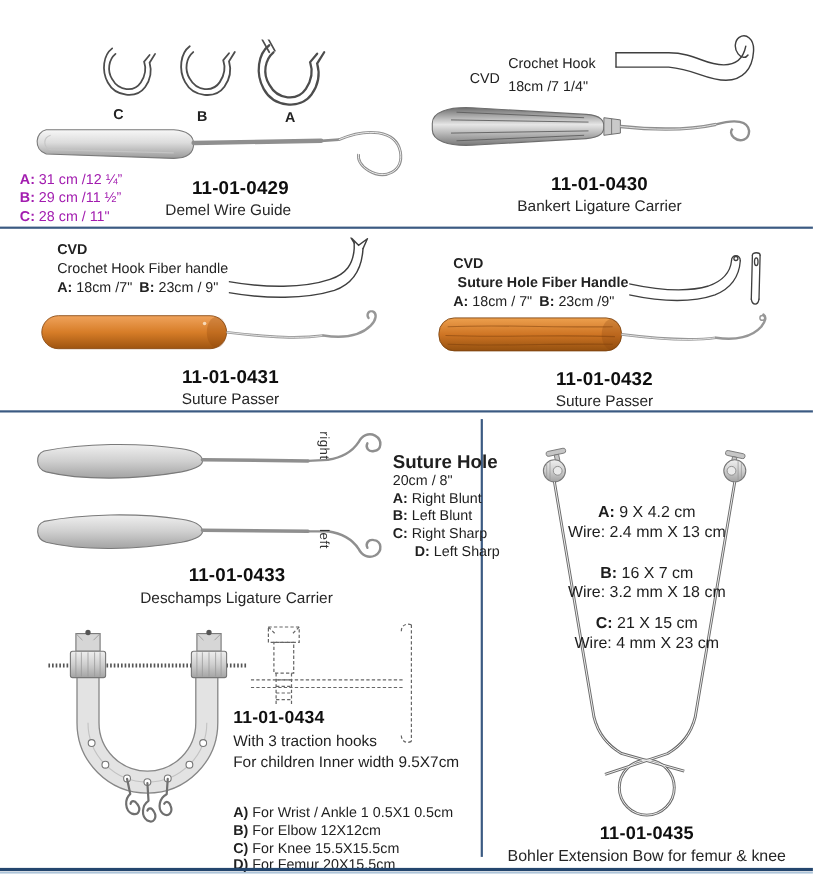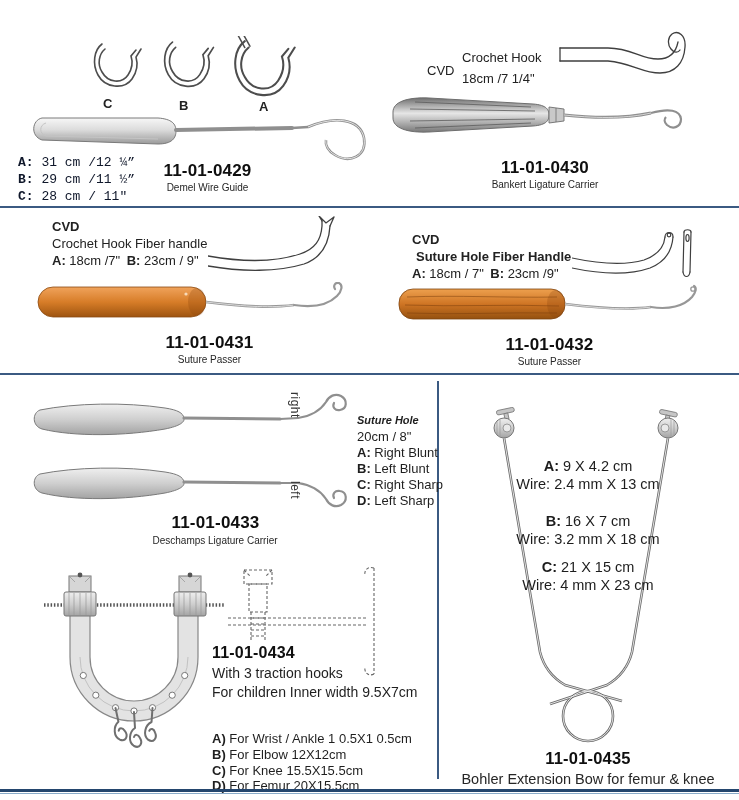--- a/index.html
+++ b/index.html
@@ -1,22 +1,22 @@
 <!DOCTYPE html>
 <html><head>
 <meta charset="utf-8">
 <style>
   html,body{margin:0;padding:0;background:#fff;}
   .page{position:relative;width:739px;height:800px;background:#fff;overflow:hidden;
         font-family:"Liberation Sans",sans-serif;color:#1c1c1c;}
   .abs{position:absolute;}
   .code{font-weight:bold;font-size:17px;text-align:center;color:#0f0f0f;letter-spacing:.2px;}
   .code.sm{font-size:16px;text-align:left;}
-  .pname{font-size:10px;text-align:center;color:#262626;}
-  .spec{font-size:13px;line-height:17px;color:#0f172a;white-space:nowrap;font-family:Liberation Mono, monospace;}
+  .pname{font-size:14px;text-align:center;color:#262626;}
+  .spec{font-size:13px;line-height:17px;color:#a21caf;white-space:nowrap;}
   .spec b{font-weight:bold;}
   .tiny{font-size:12.5px;line-height:16px;white-space:nowrap;color:#222;}
   .hook-label{font-weight:bold;font-size:13px;color:#222;}
   .vlabel{writing-mode:vertical-rl;font-size:12px;color:#333;letter-spacing:.5px;}
   .desc{font-size:14px;line-height:18.5px;color:#1f1f1f;white-space:nowrap;}
   .opt{font-size:13px;line-height:15.8px;color:#1f1f1f;white-space:nowrap;}
   .opt b,.desc b{font-weight:bold;}
   .ctext{font-size:14.5px;line-height:18px;text-align:center;color:#1d1d1d;white-space:nowrap;}
   .divider{position:absolute;background:#3b5a82;}
   svg{display:block;}
@@ -61,21 +61,21 @@
     <path d="M 262 22 L 278 21" stroke="#8f8f8f" stroke-width="2.5" stroke-linecap="round" fill="none"></path>
     <path d="M 278 21 C 304 10 330 12 334 32 C 337 50 320 58 305 49 C 298 45 295 39 296 34" fill="none" stroke="#8f8f8f" stroke-width="2.6"></path>
     <path d="M 278 21 C 304 10 330 12 334 32 C 337 50 320 58 305 49 C 298 45 295 39 296 34" fill="none" stroke="#ededed" stroke-width=".9"></path>
   </svg>
 
   <div class="abs spec" style="left:18px;top:154px;">
     <div><b>A:</b><span> 31 cm /12 ¼”</span></div>
     <div><b>B:</b><span> 29 cm /11 ½”</span></div>
     <div><b>C:</b><span> 28 cm / 11"</span></div>
   </div>
-  <div class="abs code" style="left:115px;top:161px;width:185px;">11-01-0429</div>
+  <div class="abs code" style="left:126px;top:161px;width:185px;">11-01-0429</div>
   <div class="abs pname" style="left:100px;top:182px;width:215px;">Demel Wire Guide</div>
 
   <span class="abs tiny" style="left:427px;top:63px;font-size:13px;">CVD</span>
   <span class="abs tiny" style="left:462px;top:50px;font-size:13px;">Crochet Hook</span>
   <span class="abs tiny" style="left:462px;top:71px;font-size:13px;">18cm /7 1/4"</span>
 
   <svg class="abs" style="left:558px;top:30px;" width="138" height="58" viewBox="0 0 138 58">
     <g fill="none" stroke="#3f3f3f" stroke-width="1.3" stroke-linecap="round">
       <path d="M 2 18 L 50 18 C 74 18 82 29 100 29 C 112 29 118 22 120 12"></path>
       <path d="M 2 31 L 50 31 C 74 33 84 43 102 43 C 117 43 126 33 127 17 C 128 5 120 0 114 4 C 110 7 109 14 113 19 C 116 23 120 23 122 20"></path>
@@ -193,26 +193,26 @@
 
   <svg class="abs" style="left:30px;top:452px;" width="322" height="62" viewBox="0 0 322 62">
     <path d="M 10 22 C 2 25 2 38 12 41 C 45 49 95 48 135 41 C 150 38 155 34 154 30 C 153 25 148 22 135 20 C 95 14 45 15 10 22 Z" fill="url(#gM3)" stroke="#7a7a7a" stroke-width="1"></path>
     <path d="M 154 30 L 250 31" stroke="#8f8f8f" stroke-width="3.2" fill="none" stroke-linecap="round"></path>
     <path d="M 250 31 L 268 31" stroke="#8f8f8f" stroke-width="2" fill="none" stroke-linecap="round"></path>
     <path d="M 268 31 C 282 33 290 38 296 47 C 299 53 305 56 311 53 C 318 49 317 40 310 39 C 305 38 302 42 304 46" fill="none" stroke="#8f8f8f" stroke-width="2.2" stroke-linecap="round"></path>
   </svg>
   <span class="abs vlabel" style="left:288px;top:481px;">left</span>
 
   <div class="abs" style="left:357px;top:411px;">
-    <div class="opt" style="font-weight:bold;font-size:11px;line-height:18px;font-style:italic;">Suture Hole</div>
+    <div class="opt" style="font-weight:bold;font-size:17px;line-height:18px;">Suture Hole</div>
     <div class="opt" style="line-height:16px;">20cm / 8"</div>
     <div class="opt" style="line-height:16px;"><b>A:</b><span> Right Blunt</span></div>
     <div class="opt" style="line-height:16px;"><b>B:</b><span> Left Blunt</span></div>
     <div class="opt" style="line-height:16px;"><b>C:</b><span> Right Sharp</span></div>
-    <div class="opt" style="line-height:16px;"><b>D:</b><span> Left Sharp</span></div>
+    <div class="opt" style="line-height:16px;margin-left:20px;"><b>D:</b><span> Left Sharp</span></div>
   </div>
 
   <div class="abs code" style="left:118px;top:513px;width:195px;">11-01-0433</div>
   <div class="abs pname" style="left:95px;top:535px;width:240px;">Deschamps Ligature Carrier</div>
 
   <svg class="abs" style="left:42px;top:572px;" width="185" height="182" viewBox="0 0 185 182">
     <path d="M 28 36 L 28 85 A 64 64 0 0 0 156 85 L 156 36 L 136 36 L 136 85 A 44 44 0 0 1 48 85 L 48 36 Z" fill="#e3e3e3" stroke="#878787" stroke-width="1.2"></path>
     <path d="M 38 85 A 54 54 0 0 0 146 85" fill="none" stroke="#c2c2c2" stroke-width="1"></path>
     <g fill="#fff" stroke="#777" stroke-width="1">
       <circle cx="142.7" cy="103.5" r="3.1"></circle>

